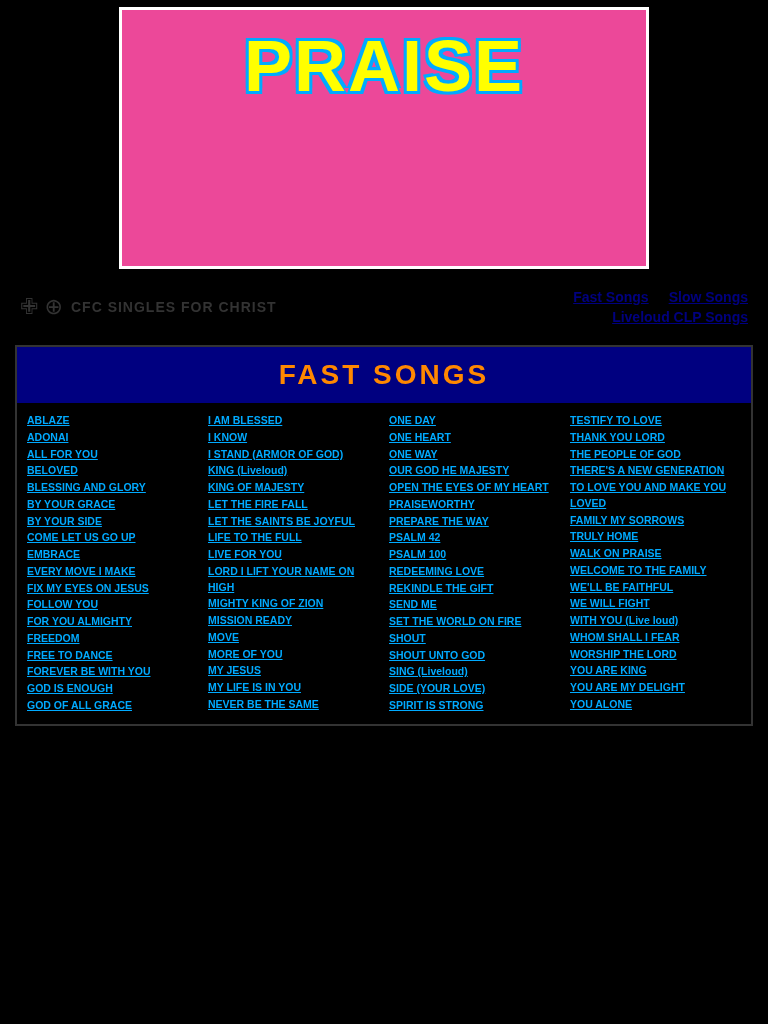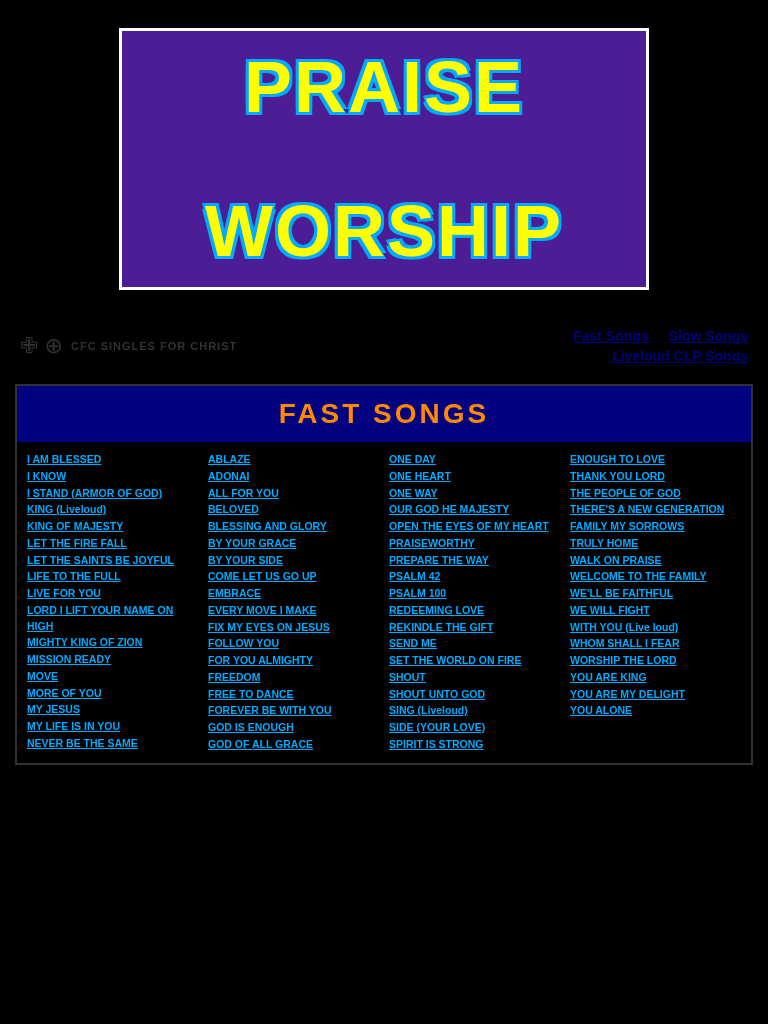--- a/index.html
+++ b/index.html
@@ -6,23 +6,23 @@
     body {
       background: #000;
       font-family: Arial, sans-serif;
       width: 768px;
       min-height: 1024px;
       color: #00aaff;
     }
 
     
     .header-banner {
-      margin: 28px auto;
+      margin: 7px auto;
       width: 530px;
-      background: #4c1d95;
+      background: #ec4899;
       border: 3px solid #fff;
       padding: 20px 30px;
       text-align: center;
     }
     .banner-title {
       font-family: Impact, Arial Black, sans-serif;
       font-size: 72px;
       font-weight: 900;
       color: #ffff00;
       text-shadow: -3px -3px 0 #00aaff, 3px -3px 0 #00aaff, -3px 3px 0 #00aaff, 3px 3px 0 #00aaff;
@@ -43,21 +43,21 @@
       display: flex;
       align-items: center;
       gap: 8px;
       color: #333;
     }
     .logo-icon {
       font-size: 22px;
       color: #333;
     }
     .logo-text {
-      font-size: 11px;
+      font-size: 14px;
       font-weight: bold;
       color: #333;
       letter-spacing: 1px;
       font-family: Arial, sans-serif;
     }
     .nav-links {
       display: flex;
       flex-direction: column;
       align-items: flex-end;
       gap: 4px;
@@ -118,21 +118,21 @@
       font-family: Arial, sans-serif;
     }
   </style>
 </head>
 <body>
 
 <div class="header-banner">
   <div class="banner-title">
     <span>PRAISE</span><br>
     <br>
-    <span>WORSHIP</span><br>
+    <br>
   </div>
 </div>
 
 <div class="nav-row">
   <div class="logo-area">
     <span class="logo-icon">✙ ⊕</span>
     <span class="logo-text">CFC SINGLES FOR CHRIST</span>
   </div>
   <div class="nav-links">
     <div class="nav-top-links">
@@ -142,57 +142,57 @@
     <span class="nav-link">Liveloud CLP Songs</span>
   </div>
 </div>
 
 <div class="fast-songs-section">
   <div class="section-header">
     <span class="section-header-text">FAST SONGS</span>
   </div>
   <div class="song-list" id="song-list">
   <div class="song-column">
-        <span class="song-item">I AM BLESSED</span>
-        <span class="song-item">I  KNOW</span>
-        <span class="song-item">I STAND (ARMOR OF GOD)</span>
-        <span class="song-item">KING (Liveloud)</span>
-        <span class="song-item">KING OF MAJESTY</span>
-        <span class="song-item">LET THE FIRE FALL</span>
-        <span class="song-item">LET THE SAINTS BE JOYFUL</span>
-        <span class="song-item">LIFE TO THE FULL</span>
-        <span class="song-item">LIVE FOR YOU</span>
-        <span class="song-item">LORD I LIFT YOUR NAME ON HIGH</span>
-        <span class="song-item">MIGHTY KING OF ZION</span>
-        <span class="song-item">MISSION READY</span>
-        <span class="song-item">MOVE</span>
-        <span class="song-item">MORE OF YOU</span>
-        <span class="song-item">MY JESUS</span>
-        <span class="song-item">MY LIFE IS IN YOU</span>
-        <span class="song-item">NEVER BE THE SAME</span>
-      </div>
-      <div class="song-column">
         <span class="song-item">ABLAZE</span>
         <span class="song-item">ADONAI</span>
         <span class="song-item">ALL FOR YOU</span>
         <span class="song-item">BELOVED</span>
         <span class="song-item">BLESSING AND GLORY</span>
         <span class="song-item">BY YOUR GRACE</span>
         <span class="song-item">BY YOUR SIDE</span>
         <span class="song-item">COME LET US GO UP</span>
         <span class="song-item">EMBRACE</span>
         <span class="song-item">EVERY MOVE I MAKE</span>
         <span class="song-item">FIX MY EYES ON JESUS</span>
         <span class="song-item">FOLLOW YOU</span>
         <span class="song-item">FOR YOU ALMIGHTY</span>
         <span class="song-item">FREEDOM</span>
         <span class="song-item">FREE TO DANCE</span>
         <span class="song-item">FOREVER BE WITH YOU</span>
         <span class="song-item">GOD IS ENOUGH</span>
         <span class="song-item">GOD OF ALL GRACE</span>
+      </div>
+      <div class="song-column">
+        <span class="song-item">I AM BLESSED</span>
+        <span class="song-item">I  KNOW</span>
+        <span class="song-item">I STAND (ARMOR OF GOD)</span>
+        <span class="song-item">KING (Liveloud)</span>
+        <span class="song-item">KING OF MAJESTY</span>
+        <span class="song-item">LET THE FIRE FALL</span>
+        <span class="song-item">LET THE SAINTS BE JOYFUL</span>
+        <span class="song-item">LIFE TO THE FULL</span>
+        <span class="song-item">LIVE FOR YOU</span>
+        <span class="song-item">LORD I LIFT YOUR NAME ON HIGH</span>
+        <span class="song-item">MIGHTY KING OF ZION</span>
+        <span class="song-item">MISSION READY</span>
+        <span class="song-item">MOVE</span>
+        <span class="song-item">MORE OF YOU</span>
+        <span class="song-item">MY JESUS</span>
+        <span class="song-item">MY LIFE IS IN YOU</span>
+        <span class="song-item">NEVER BE THE SAME</span>
       </div>
       <div class="song-column">
         <span class="song-item">ONE DAY</span>
         <span class="song-item">ONE HEART</span>
         <span class="song-item">ONE WAY</span>
         <span class="song-item">OUR GOD HE MAJESTY</span>
         <span class="song-item">OPEN THE EYES OF MY HEART</span>
         <span class="song-item">PRAISEWORTHY</span>
         <span class="song-item">PREPARE THE WAY</span>
         <span class="song-item">PSALM 42</span>
@@ -201,24 +201,25 @@
         <span class="song-item">REKINDLE THE GIFT</span>
         <span class="song-item">SEND ME</span>
         <span class="song-item">SET THE WORLD ON FIRE</span>
         <span class="song-item">SHOUT</span>
         <span class="song-item">SHOUT UNTO GOD</span>
         <span class="song-item">SING (Liveloud)</span>
         <span class="song-item">SIDE (YOUR LOVE)</span>
         <span class="song-item">SPIRIT IS STRONG</span>
       </div>
       <div class="song-column">
-        <span class="song-item">ENOUGH TO LOVE</span>
+        <span class="song-item">TESTIFY TO LOVE</span>
         <span class="song-item">THANK YOU LORD</span>
         <span class="song-item">THE PEOPLE OF GOD</span>
         <span class="song-item">THERE'S A NEW GENERATION</span>
+        <span class="song-item">TO LOVE YOU AND MAKE YOU LOVED</span>
         <span class="song-item">FAMILY MY SORROWS</span>
         <span class="song-item">TRULY HOME</span>
         <span class="song-item">WALK ON PRAISE</span>
         <span class="song-item">WELCOME TO THE FAMILY</span>
         <span class="song-item">WE'LL BE FAITHFUL</span>
         <span class="song-item">WE WILL FIGHT</span>
         <span class="song-item">WITH YOU (Live loud)</span>
         <span class="song-item">WHOM SHALL I FEAR</span>
         <span class="song-item">WORSHIP THE LORD</span>
         <span class="song-item">YOU ARE KING</span>

